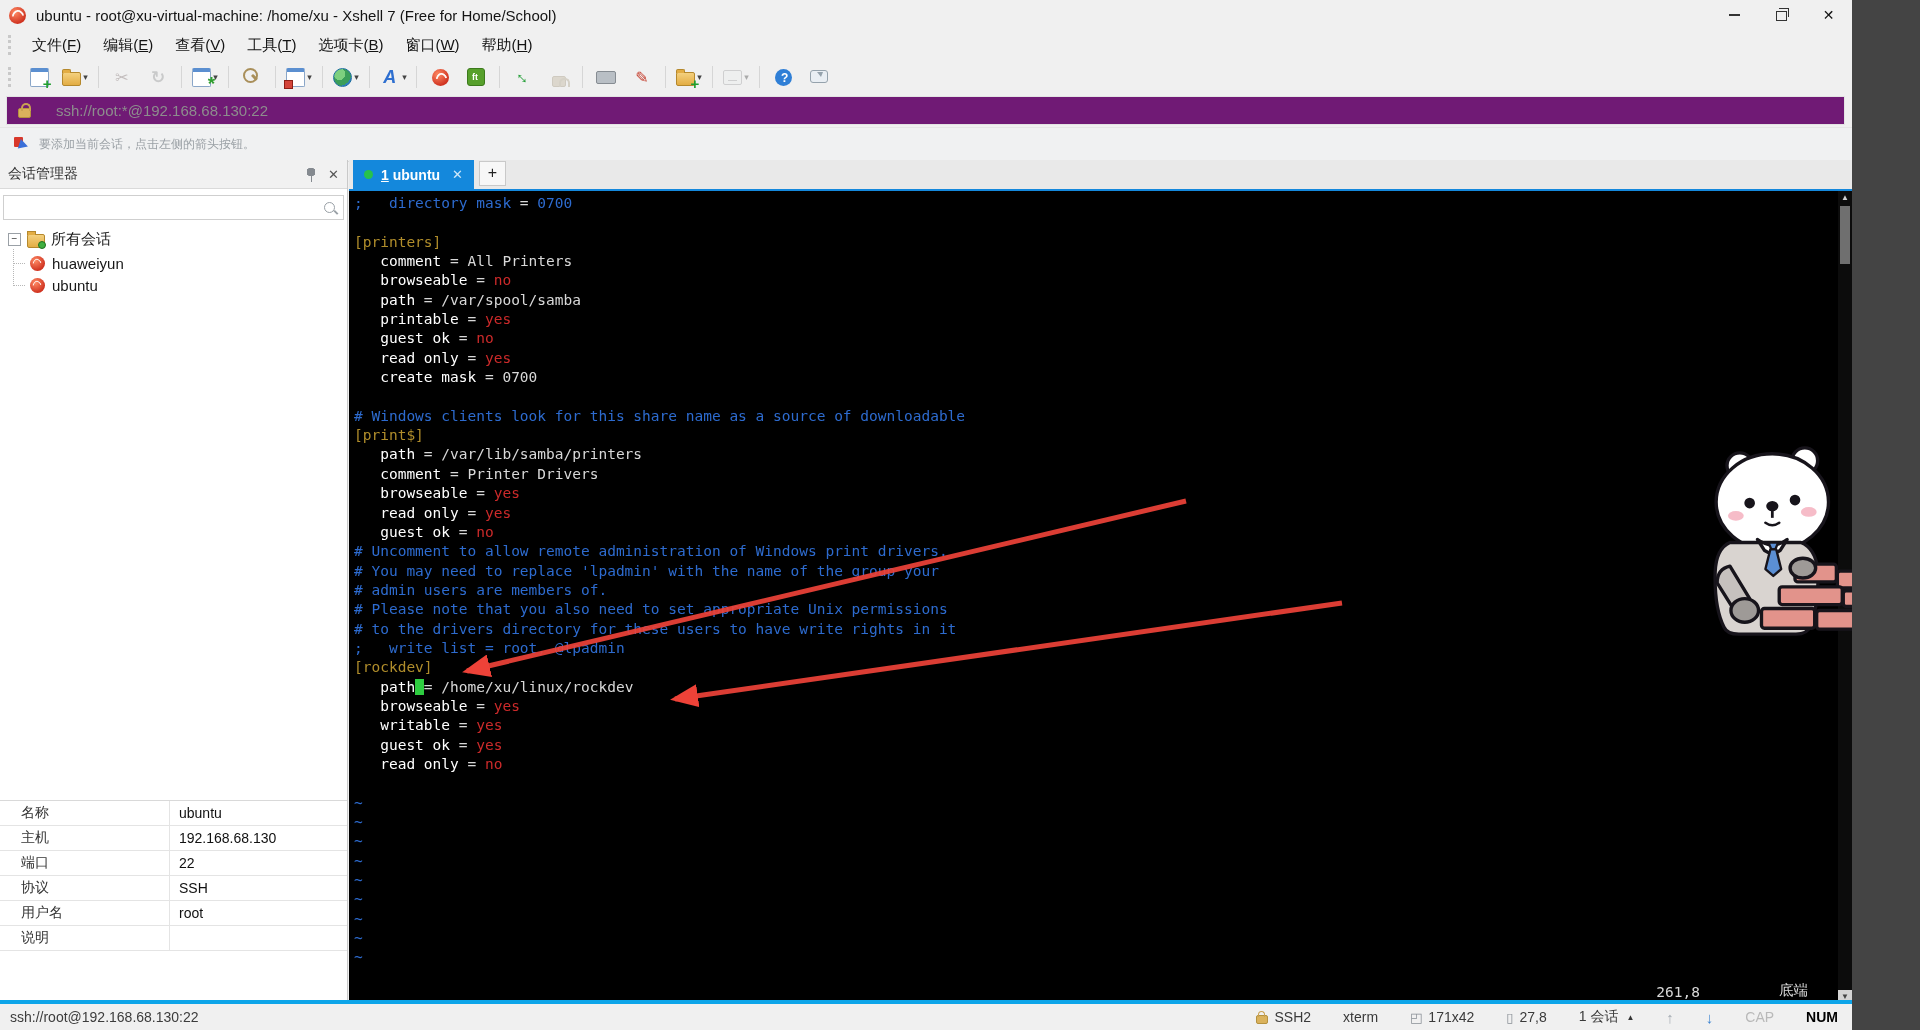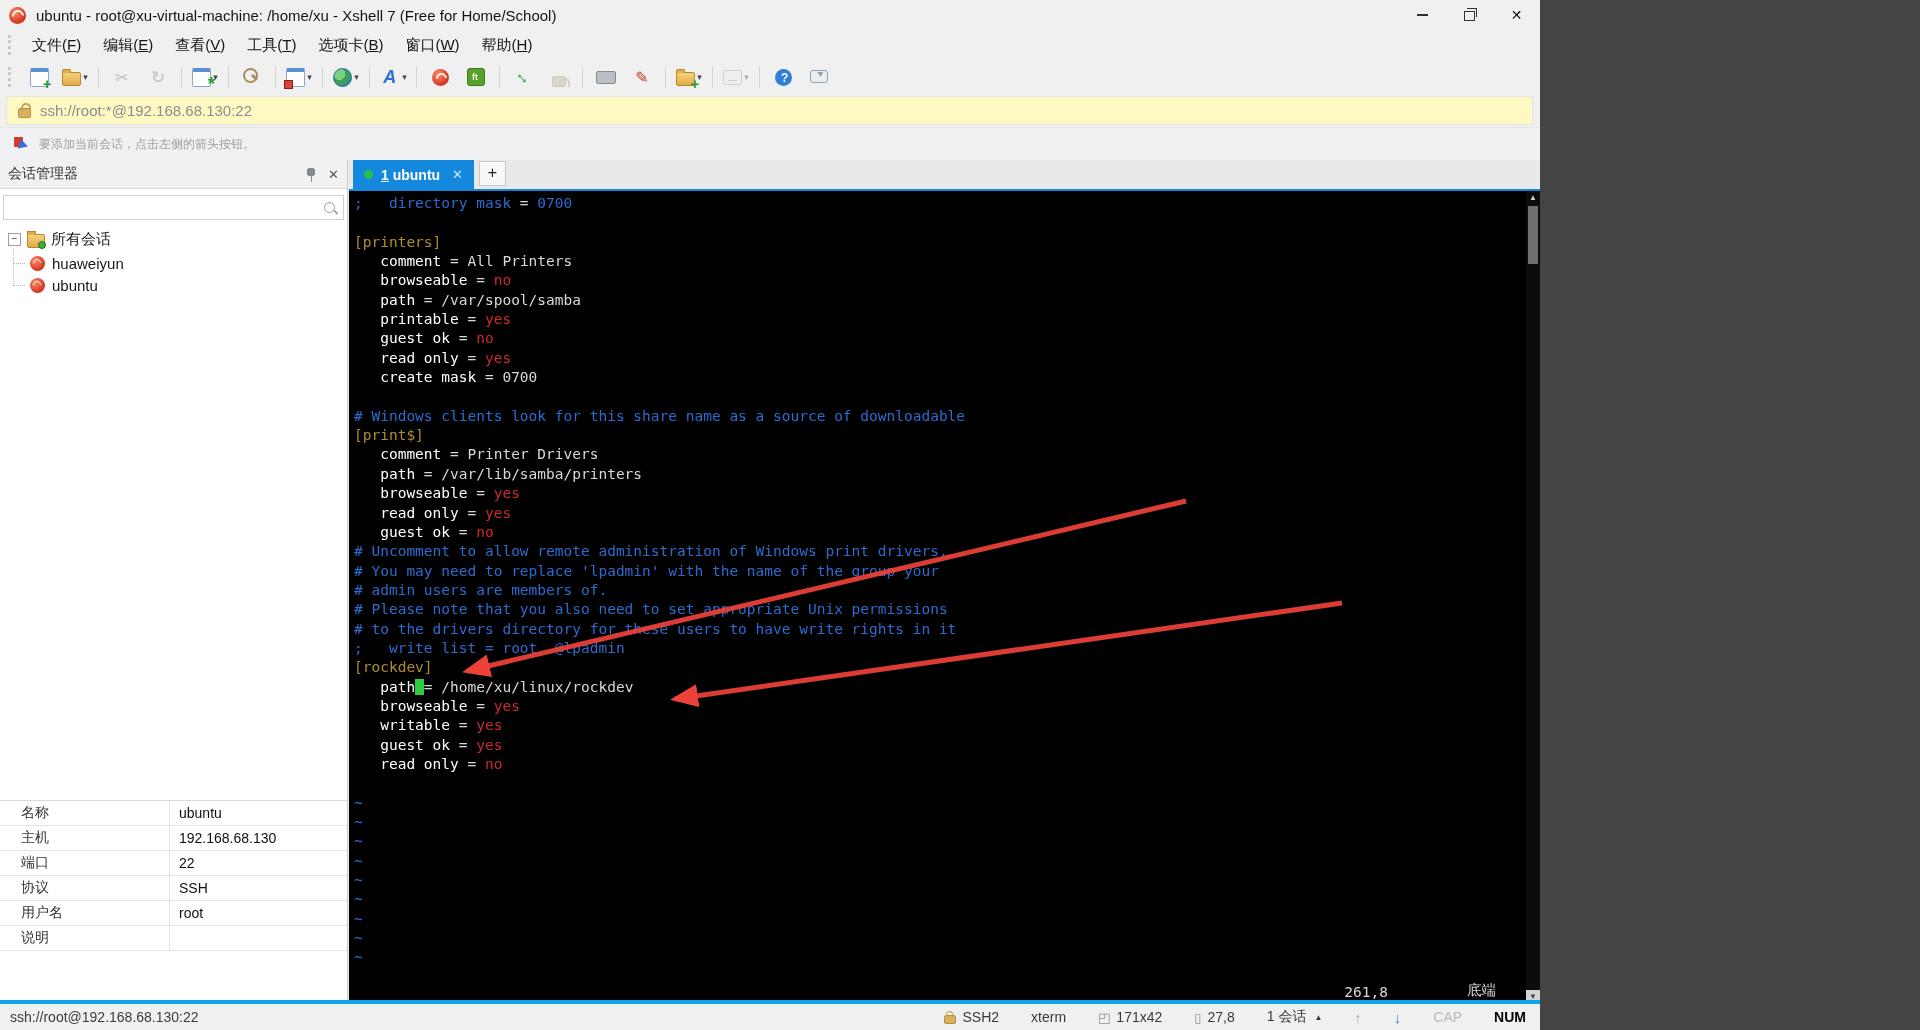--- a/index.html
+++ b/index.html
@@ -1,16 +1,16 @@
 <!DOCTYPE html>
 <html><head>
 <meta charset="utf-8">
 <style>
   html,body{margin:0;padding:0;background:#444;}
-  #app{position:relative;width:1540px;height:1030px;background:#f0f0f0;
+  #app{position:relative;width:1852px;height:1030px;background:#f0f0f0;
        font-family:"Liberation Sans","DejaVu Sans",sans-serif;overflow:hidden;
        -webkit-font-smoothing:antialiased;}
   
   .titlebar{position:absolute;top:0;left:0;right:0;height:30px;display:flex;align-items:center;background:#f0f0f0;}
   .app-logo{width:17px;height:17px;border-radius:50%;margin:0 10px 0 9px;position:relative;
             background:radial-gradient(circle at 36% 32%,#ff8a64,#cf3220 72%);}
   .app-logo::after{content:"";position:absolute;left:3px;top:3px;width:8px;height:8px;border:2px solid rgba(255,255,255,.95);
             border-right-color:transparent;border-bottom-color:transparent;border-radius:50%;transform:rotate(40deg);}
   .title-text{font-size:15px;color:#141414;}
   .win-controls{margin-left:auto;display:flex;height:30px;}
@@ -57,21 +57,21 @@
   .k-keyboard::after{content:"";position:absolute;left:4px;right:4px;top:8px;bottom:8px;background:repeating-linear-gradient(90deg,#757b81 0 2px,transparent 2px 4px);}
   .k-pen::before{content:"✎";font-size:16px;color:#c43b2a;}
   .k-tabs{width:17px;height:13px;border:1px solid #9aa0a6;background:#eceef0;border-radius:2px;}
   .k-tabs::after{content:"";position:absolute;left:4px;right:4px;top:9px;height:1px;background:#9aa0a6;}
   .k-help{width:17px;height:17px;border-radius:50%;background:#2f7fd6;}
   .k-help::after{content:"?";color:#fff;font-weight:bold;font-size:12px;position:absolute;left:6.5px;top:2px;}
   .k-bubble{width:16px;height:11px;background:#e9eef3;border:1px solid #95a2ac;border-radius:3px;margin-top:-2px;}
   .k-bubble::after{content:"";position:absolute;bottom:1px;left:6px;border:4px solid transparent;border-top:5px solid #95a2ac;border-right-width:2px;}
   
   .addrbar{position:absolute;top:94px;left:0;right:0;height:33px;background:#f0f0f0;display:flex;align-items:center;padding:0 7px 0 6px;}
-  .addr-field{flex:1;height:27px;background:#fef9c3;border:1px solid #e3e3e3;display:flex;align-items:center;gap:9px;padding-left:11px;}
+  .addr-field{flex:1;height:27px;background:#701a75;border:1px solid #e3e3e3;display:flex;align-items:center;gap:25px;padding-left:11px;}
   .mini-lock{width:11px;height:8px;background:#dab25c;border:1px solid #b5923f;border-radius:2px;position:relative;margin-top:5px;}
   .mini-lock::before{content:"";position:absolute;top:-6px;left:1.5px;width:6px;height:6px;border:2px solid #c9a152;border-bottom:none;border-radius:5px 5px 0 0;}
   .addr-url{font-size:15px;color:#8d8d8d;}
   
   .infobar{position:absolute;top:127px;left:0;right:0;height:33px;background:#f0f1f2;border-top:1px solid #e6e6e6;border-bottom:1px solid #d8d8d8;
            display:flex;align-items:center;gap:9px;padding-left:14px;}
   .flag-ico{width:16px;height:15px;position:relative;}
   .flag-ico::before{content:"";position:absolute;left:0;top:0;width:9px;height:10px;background:#d8382b;border-radius:1px;}
   .flag-ico::after{content:"";position:absolute;left:5px;top:4px;border:5px solid transparent;border-left:9px solid #3a6fd8;transform:rotate(18deg);}
   .info-text{font-size:12px;color:#9aa0a5;}
@@ -345,22 +345,22 @@
           <div class="tline"><span class="t-k">   comment</span><span class="t-w"> = All Printers</span></div>
           <div class="tline"><span class="t-k">   browseable</span><span class="t-w"> = </span><span class="t-v">no</span></div>
           <div class="tline"><span class="t-k">   path</span><span class="t-w"> = /var/spool/samba</span></div>
           <div class="tline"><span class="t-k">   printable</span><span class="t-w"> = </span><span class="t-v">yes</span></div>
           <div class="tline"><span class="t-k">   guest ok</span><span class="t-w"> = </span><span class="t-v">no</span></div>
           <div class="tline"><span class="t-k">   read only</span><span class="t-w"> = </span><span class="t-v">yes</span></div>
           <div class="tline"><span class="t-k">   create mask</span><span class="t-w"> = 0700</span></div>
           <div class="tline"></div>
           <div class="tline"><span class="t-c"># Windows clients look for this share name as a source of downloadable</span></div>
           <div class="tline"><span class="t-s">[print$]</span></div>
+          <div class="tline"><span class="t-k">   path</span><span class="t-w"> = /var/lib/samba/printers</span></div>
           <div class="tline"><span class="t-k">   comment</span><span class="t-w"> = Printer Drivers</span></div>
-          <div class="tline"><span class="t-k">   path</span><span class="t-w"> = /var/lib/samba/printers</span></div>
           <div class="tline"><span class="t-k">   browseable</span><span class="t-w"> = </span><span class="t-v">yes</span></div>
           <div class="tline"><span class="t-k">   read only</span><span class="t-w"> = </span><span class="t-v">yes</span></div>
           <div class="tline"><span class="t-k">   guest ok</span><span class="t-w"> = </span><span class="t-v">no</span></div>
           <div class="tline"><span class="t-c"># Uncomment to allow remote administration of Windows print drivers.</span></div>
           <div class="tline"><span class="t-c"># You may need to replace 'lpadmin' with the name of the group your</span></div>
           <div class="tline"><span class="t-c"># admin users are members of.</span></div>
           <div class="tline"><span class="t-c"># Please note that you also need to set appropriate Unix permissions</span></div>
           <div class="tline"><span class="t-c"># to the drivers directory for these users to have write rights in it</span></div>
           <div class="tline"><span class="t-c">;   write list = root, @lpadmin</span></div>
           <div class="tline"><span class="t-s">[rockdev]</span></div>

